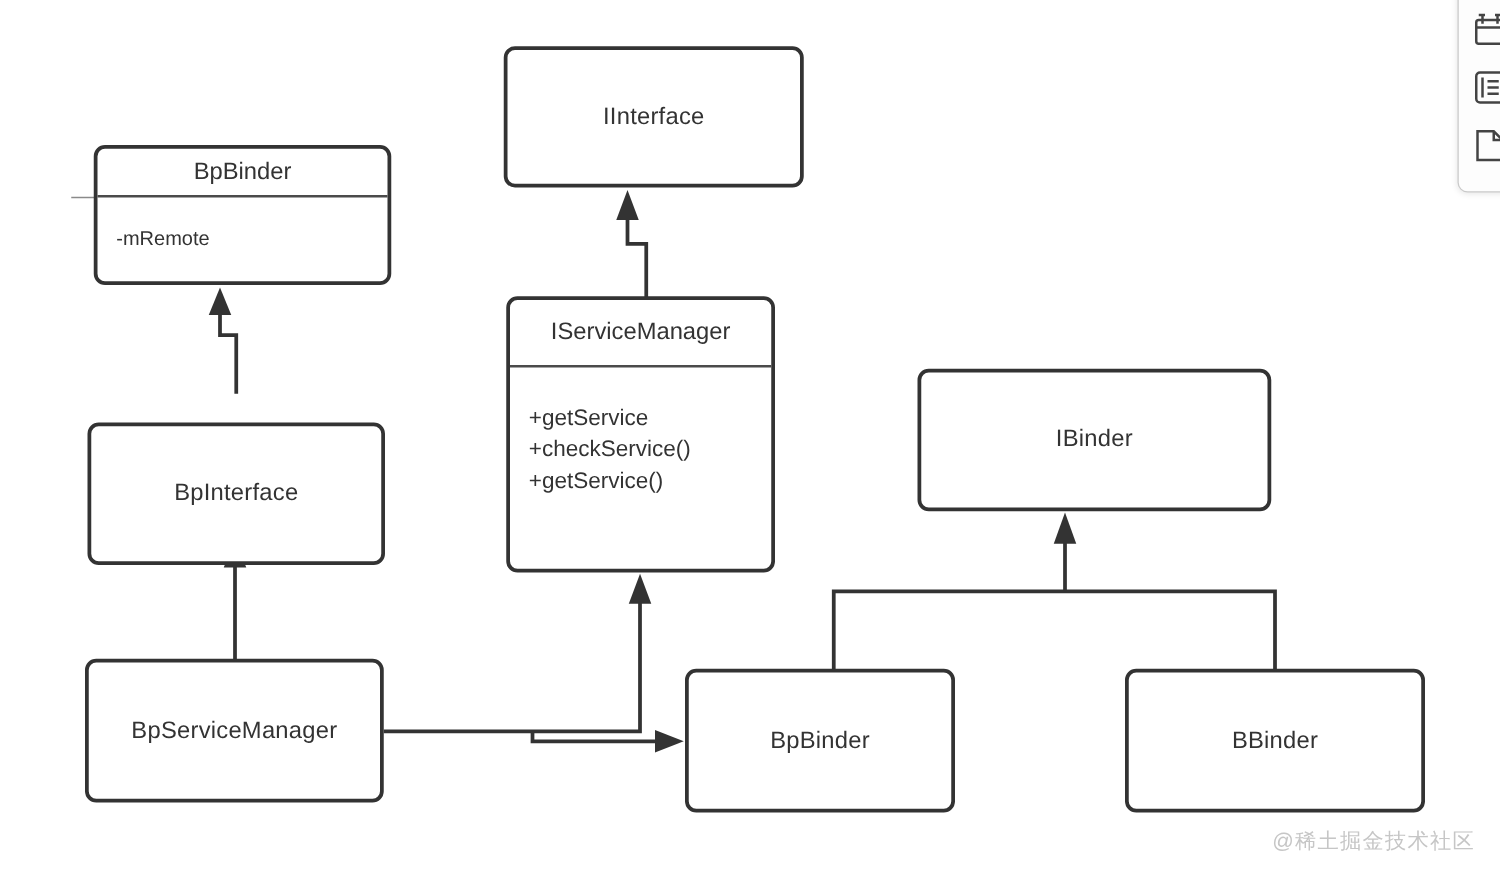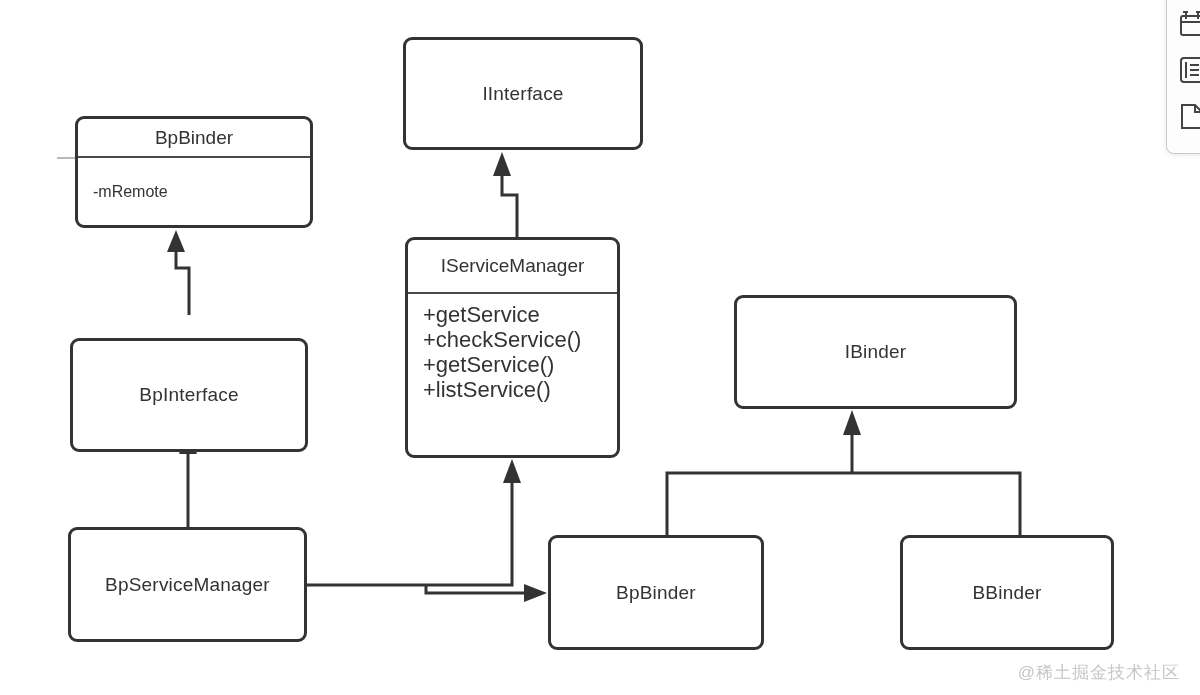--- a/index.html
+++ b/index.html
@@ -48,22 +48,22 @@
   .node .title-row.h39 { height: 39px; }
   .node .title-row.h43 { height: 54px; }
   .node .attr-body {
     display: flex;
     align-items: center;
     padding-left: 15px;
     font-size: 16px;
     height: calc(100% - 39px);
   }
   .node .method-body {
-    padding: 8px 0 0 15px;
-    font-size: 22px;
+    padding: 28px 0 0 15px;
+    font-size: 18px;
     line-height: 25px;
   }
   .node .method-body div { white-space: nowrap; }
 
   .side-panel {
     position: absolute;
     left: 1166px;
     top: -14px;
     width: 60px;
     height: 168px;
@@ -148,41 +148,40 @@
       <span>-mRemote</span>
     </div>
   </div>
 
   <div class="node" style="left:405px; top:237px; width:215px; height:221px;">
     <div class="title-row h43">IServiceManager</div>
     <div class="method-body">
       <div>+getService</div>
       <div>+checkService()</div>
       <div>+getService()</div>
-      <div>+listService()</div>
     </div>
   </div>
 
   <div class="node simple" style="left:734px; top:295px; width:283px; height:114px;">
     <span>IBinder</span>
   </div>
 
   <div class="node simple" style="left:70px; top:314px; width:238px; height:114px;margin-top:24px;">
     <span>BpInterface</span>
   </div>
 
   <div class="node simple" style="left:68px; top:527px; width:239px; height:115px;">
     <span>BpServiceManager</span>
   </div>
 
   <div class="node simple" style="left:548px; top:535px; width:216px; height:115px;">
     <span>BpBinder</span>
   </div>
 
-  <div class="node simple" style="left:900px; top:535px; width:214px; height:115px;">
+  <div class="node simple" style="left:900px; top:535px; width:240px; height:115px;">
     <span>BBinder</span>
   </div>
 
   <div class="side-panel">
     <button class="tool-btn" title="">
       <svg viewBox="0 0 30 30" width="30" height="30">
         <line x1="9" y1="3" x2="9" y2="10"></line>
         <line x1="21" y1="3" x2="21" y2="10"></line>
         <line x1="6" y1="3" x2="11" y2="3"></line>
         <line x1="19" y1="3" x2="24" y2="3"></line>

